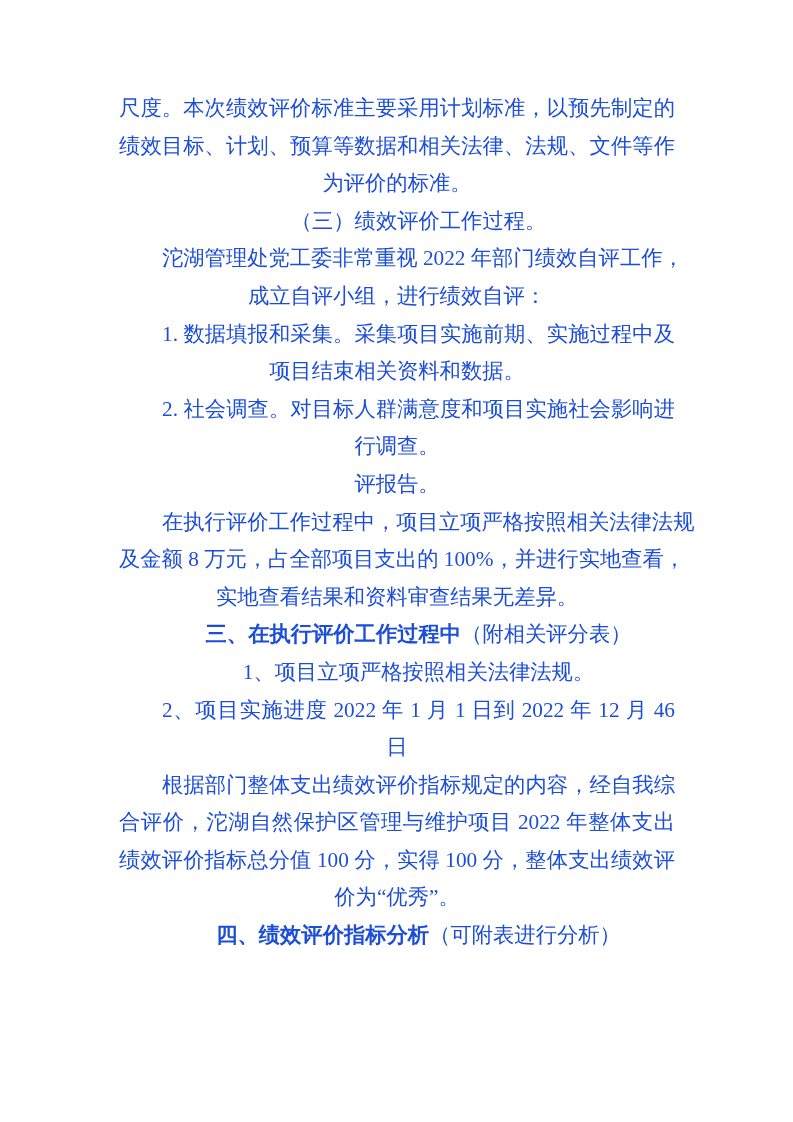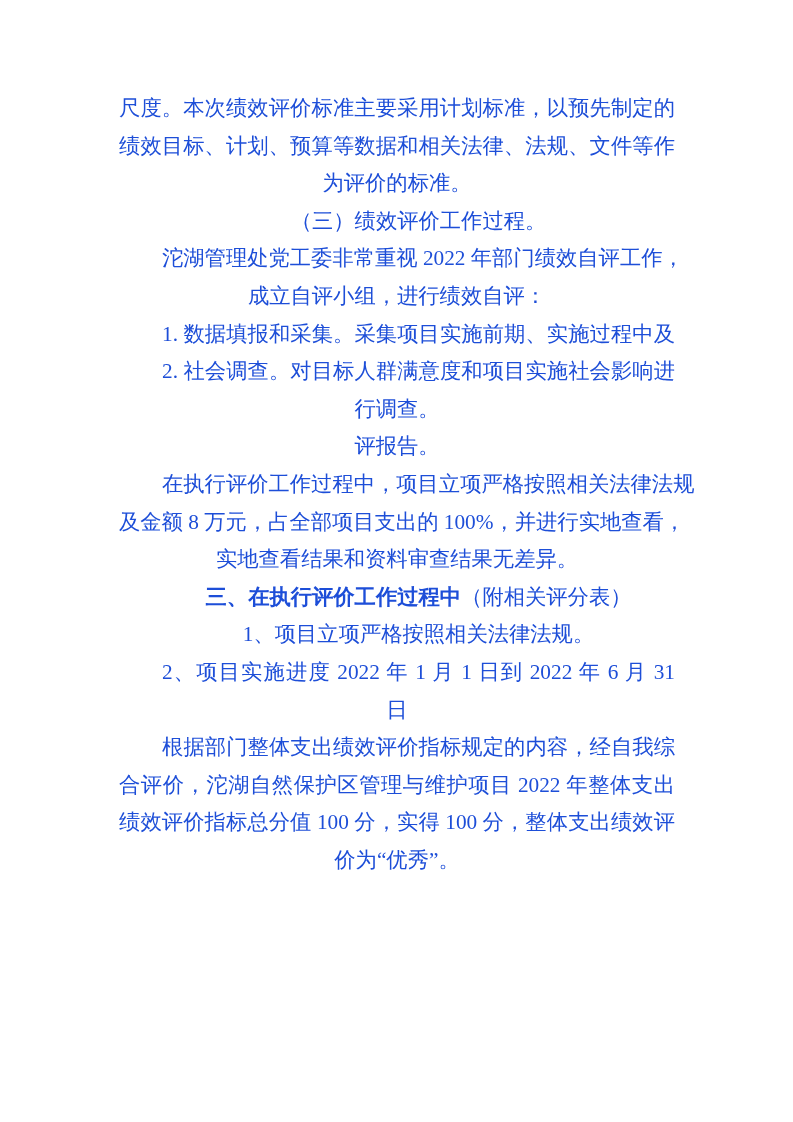--- a/index.html
+++ b/index.html
@@ -49,28 +49,30 @@
 
 <div class="page" style="background: rgb(255, 255, 255);">
   <div class="textblock" id="textblock" style="color: #1d4ed8;">
       <div class="line jst"><span class="run">尺度。本次绩效评价标准主要采用计划标准，以预先制定的</span></div>
       <div class="line jst"><span class="run">绩效目标、计划、预算等数据和相关法律、法规、文件等作</span></div>
       <div class="line"><span class="run">为评价的标准。</span></div>
       <div class="line ind"><span class="run">（三）绩效评价工作过程。</span></div>
       <div class="line ind jst"><span class="run">沱湖管理处党工委非常重视 2022 年部门绩效自评工作，</span></div>
       <div class="line"><span class="run">成立自评小组，进行绩效自评：</span></div>
       <div class="line ind jst"><span class="run">1. 数据填报和采集。采集项目实施前期、实施过程中及</span></div>
+      <div class="line"><span class="run">项目结束相关资料和数据。</span></div>
       <div class="line ind jst"><span class="run">2. 社会调查。对目标人群满意度和项目实施社会影响进</span></div>
       <div class="line"><span class="run">行调查。</span></div>
       <div class="line"><span class="run">评报告。</span></div>
       <div class="line ind jst"><span class="run">在执行评价工作过程中，项目立项严格按照相关法律法规</span></div>
       <div class="line jst"><span class="run">及金额 8 万元，占全部项目支出的 100%，并进行实地查看，</span></div>
       <div class="line"><span class="run">实地查看结果和资料审查结果无差异。</span></div>
       <div class="line ind"><span class="run hb">三、在执行评价工作过程中</span><span class="run">（附相关评分表）</span></div>
       <div class="line ind"><span class="run">1、项目立项严格按照相关法律法规。</span></div>
-      <div class="line ind jst"><span class="run">2、项目实施进度 2022 年 1 月 1 日到 2022 年 6 月 31</span></div>
+      <div class="line ind jst"><span class="run">2、项目实施进度 2022 年 1 月 1 日到 2022 年 12 月 46</span></div>
       <div class="line"><span class="run">日</span></div>
       <div class="line ind jst"><span class="run">根据部门整体支出绩效评价指标规定的内容，经自我综</span></div>
       <div class="line jst"><span class="run">合评价，沱湖自然保护区管理与维护项目 2022 年整体支出</span></div>
       <div class="line jst"><span class="run">绩效评价指标总分值 100 分，实得 100 分，整体支出绩效评</span></div>
       <div class="line"><span class="run">价为“优秀”。</span></div>
+      <div class="line ind"><span class="run hb">四、绩效评价指标分析</span><span class="run">（可附表进行分析）</span></div>
     </div>
 </div>
 
 </body></html>

